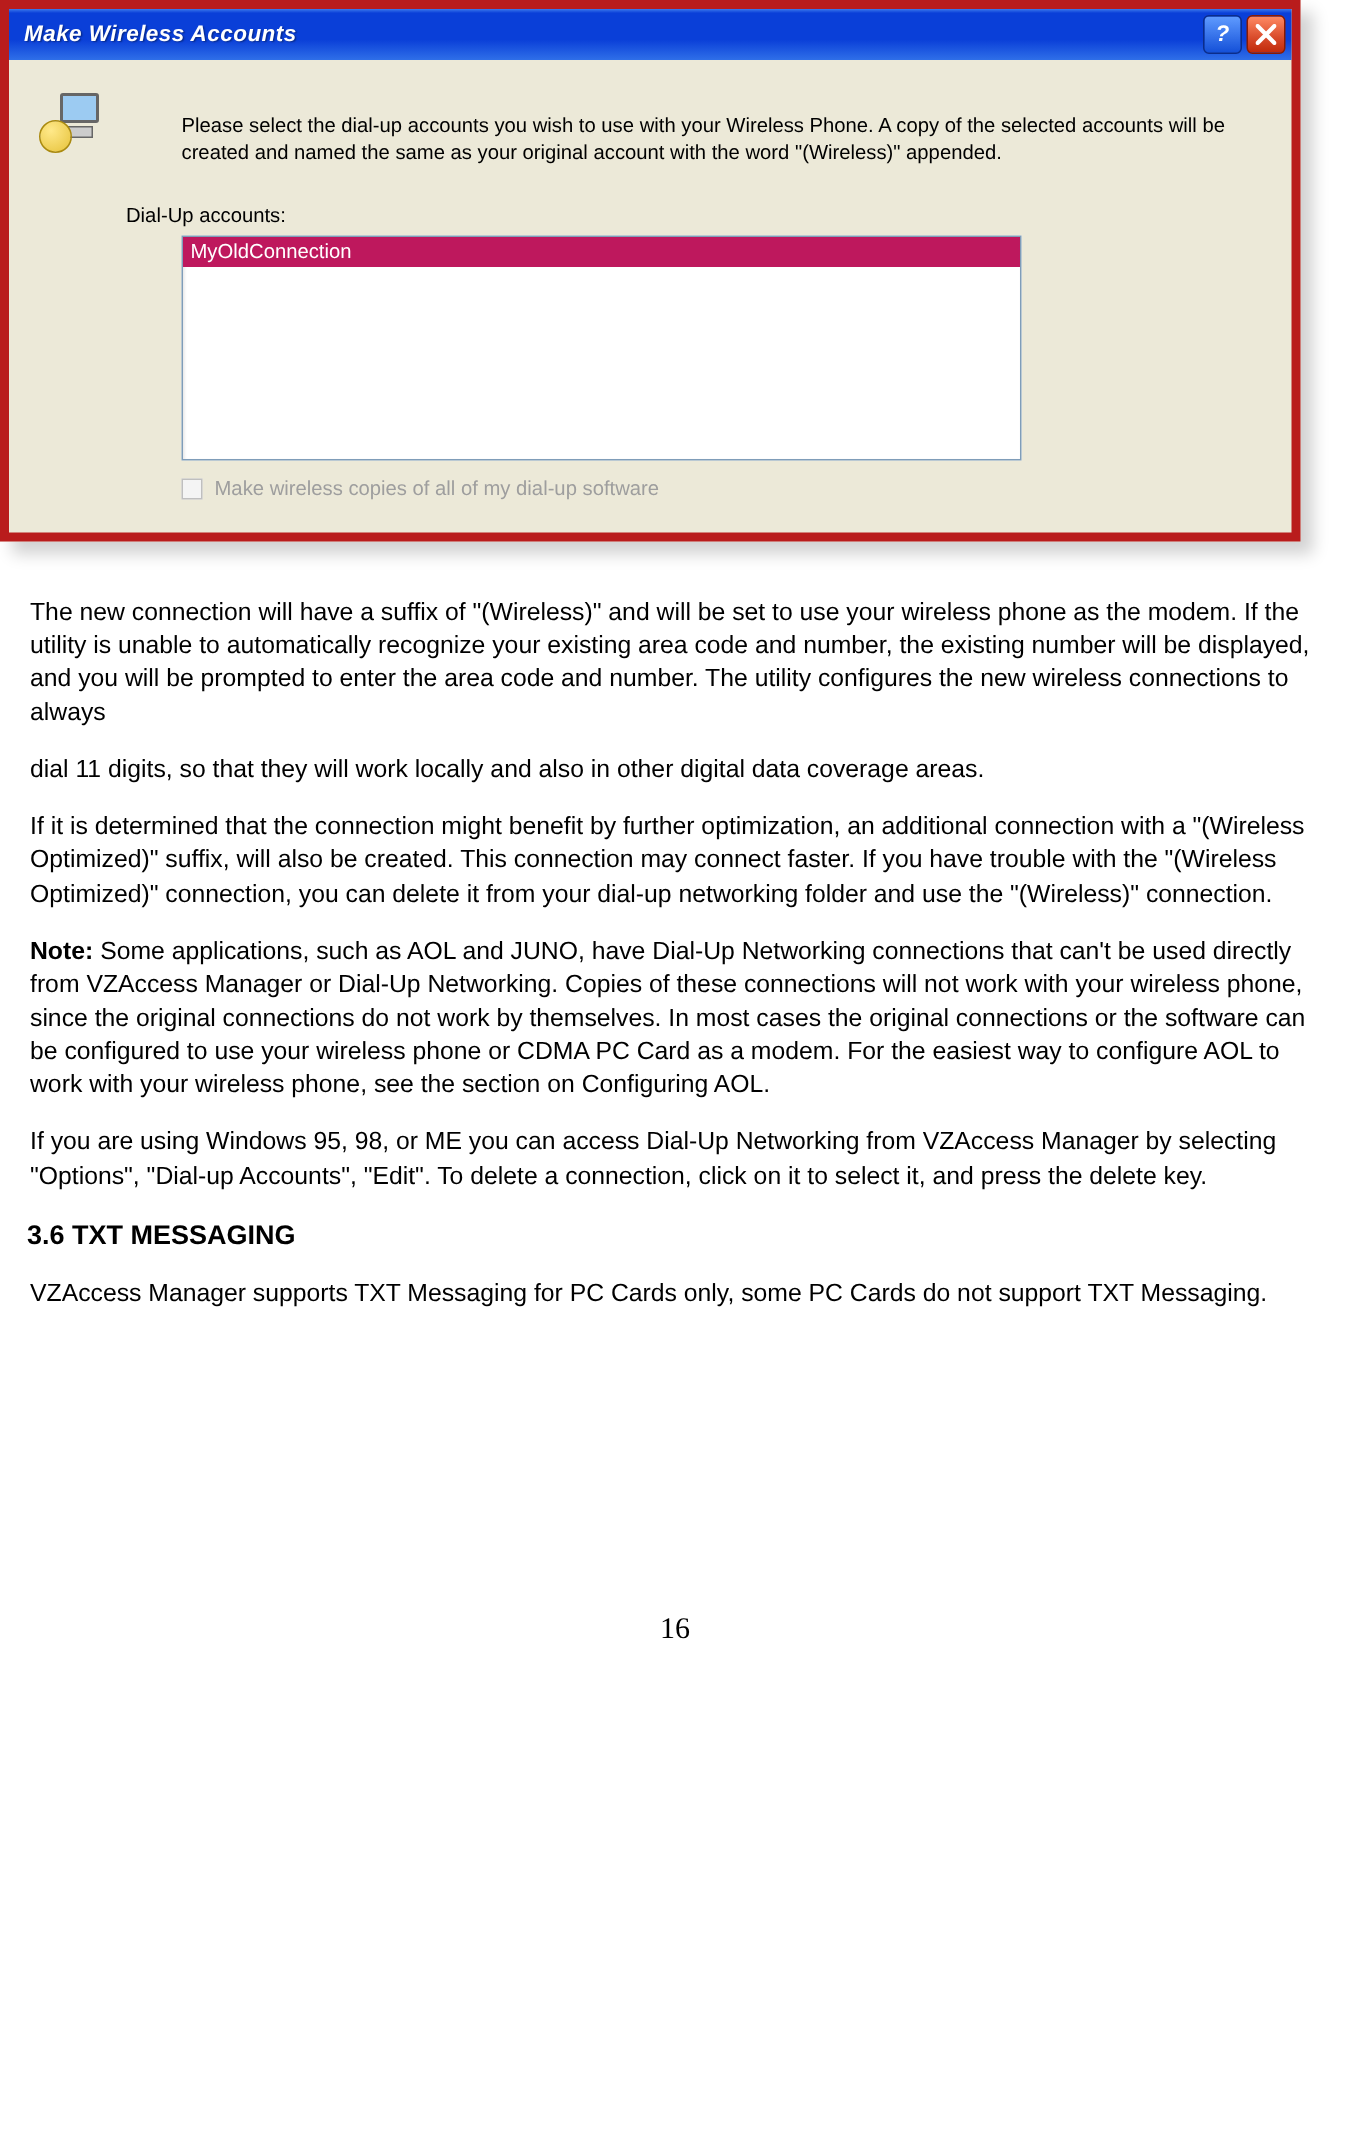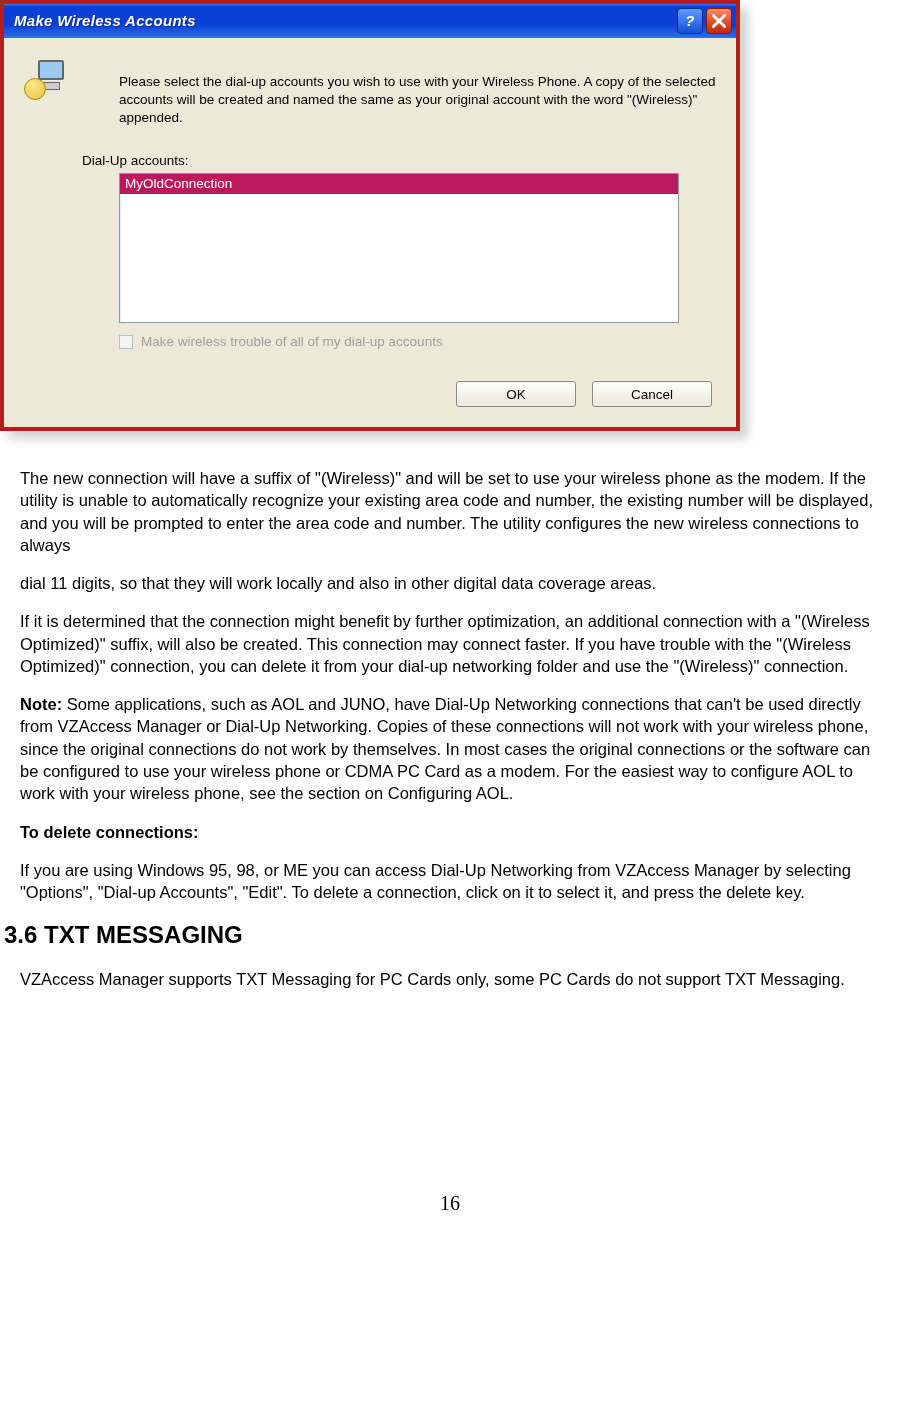--- a/index.html
+++ b/index.html
@@ -14,22 +14,22 @@
   .page {
     width: 900px;
     margin: 0 auto;
     padding: 0 0 40px 0;
   }
   
   .dialog-wrap {
     padding: 0 0 10px 0;
   }
   .dialog {
-    width: 740px;
-    border: 4px solid #b91c1c;
+    width: 867px;
+    border: 6px solid #b91c1c;
     box-shadow: 8px 8px 10px rgba(0,0,0,0.18);
     background: #ece9d8;
     position: relative;
   }
   .titlebar {
     height: 34px;
     background: linear-gradient(180deg,#3b78ec 0%,#0a3fd8 8%,#0a3fd8 60%,#2f6fe8 100%);
     display: flex;
     align-items: center;
     padding: 0 4px 0 10px;
@@ -116,23 +116,23 @@
     cursor: default;
   }
   
   .doc {
     padding: 10px 4px 0 4px;
   }
   .doc p { margin: 16px; }
   .doc .bold { font-weight: bold; }
   .section-head {
     font-weight: bold;
-    font-size: 24px;
+    font-size: 18px;
     font-family: Arial, sans-serif;
-    margin: 6px 0 2px 0;
+    margin: 6px 0 2px 14px;
   }
   .pagenum {
     text-align: center;
     font-family: "Times New Roman", serif;
     font-size: 20px;
     margin-top: 200px;
   }
 </style>
 </head>
 <body>
@@ -160,36 +160,31 @@
             </div>
           </div>
           <div class="txtcol">Please select the dial-up accounts you wish to use with your Wireless Phone.  A copy of the selected accounts will be created and named the same as your original account with the word "(Wireless)" appended.</div>
         </div>
         <div class="listlabel">Dial-Up accounts:</div>
         <div class="listbox">
           <div class="listitem-sel">MyOldConnection</div>
         </div>
         <div class="chkrow">
           <span class="chkbox"></span>
-          <span>Make wireless trouble of all of my dial-up accounts</span>
-        </div>
-        <div class="btnrow">
-          <button class="winbtn">OK</button>
-          <button class="winbtn">Cancel</button>
+          <span>Make wireless copies of all of my dial-up software</span>
         </div>
       </div>
     </div>
   </div>
 
   <div class="doc">
     <p>The new connection will have a suffix of "(Wireless)" and will be set to use your wireless phone as the modem. If the utility is unable to automatically recognize your existing area code and number, the existing number will be displayed, and you will be prompted to enter the area code and number. The utility configures the new wireless connections to always</p>
     <p>dial 11 digits, so that they will work locally and also in other digital data coverage areas.</p>
     <p>If it is determined that the connection might benefit by further optimization, an additional connection with a "(Wireless Optimized)" suffix, will also be created. This connection may connect faster. If you have trouble with the "(Wireless Optimized)" connection, you can delete it from your dial-up networking folder and use the "(Wireless)" connection.</p>
     <p><span class="bold">Note:</span><span> Some applications, such as AOL and JUNO, have Dial-Up Networking connections that can't be used directly from VZAccess Manager or Dial-Up Networking. Copies of these connections will not work with your wireless phone, since the original connections do not work by themselves. In most cases the original connections or the software can be configured to use your wireless phone or CDMA PC Card as a modem. For the easiest way to configure AOL to work with your wireless phone, see the section on Configuring AOL.</span></p>
-    <p class="bold">To delete connections:</p>
     <p>If you are using Windows 95, 98, or ME you can access Dial-Up Networking from VZAccess Manager by selecting "Options", "Dial-up Accounts", "Edit". To delete a connection, click on it to select it, and press the delete key.</p>
     <div class="section-head">3.6 TXT MESSAGING</div>
     <p>VZAccess Manager supports TXT Messaging for PC Cards only, some PC Cards do not support TXT Messaging.</p>
   </div>
 
   <div class="pagenum">16</div>
 
 </div>
 
 </body></html>

